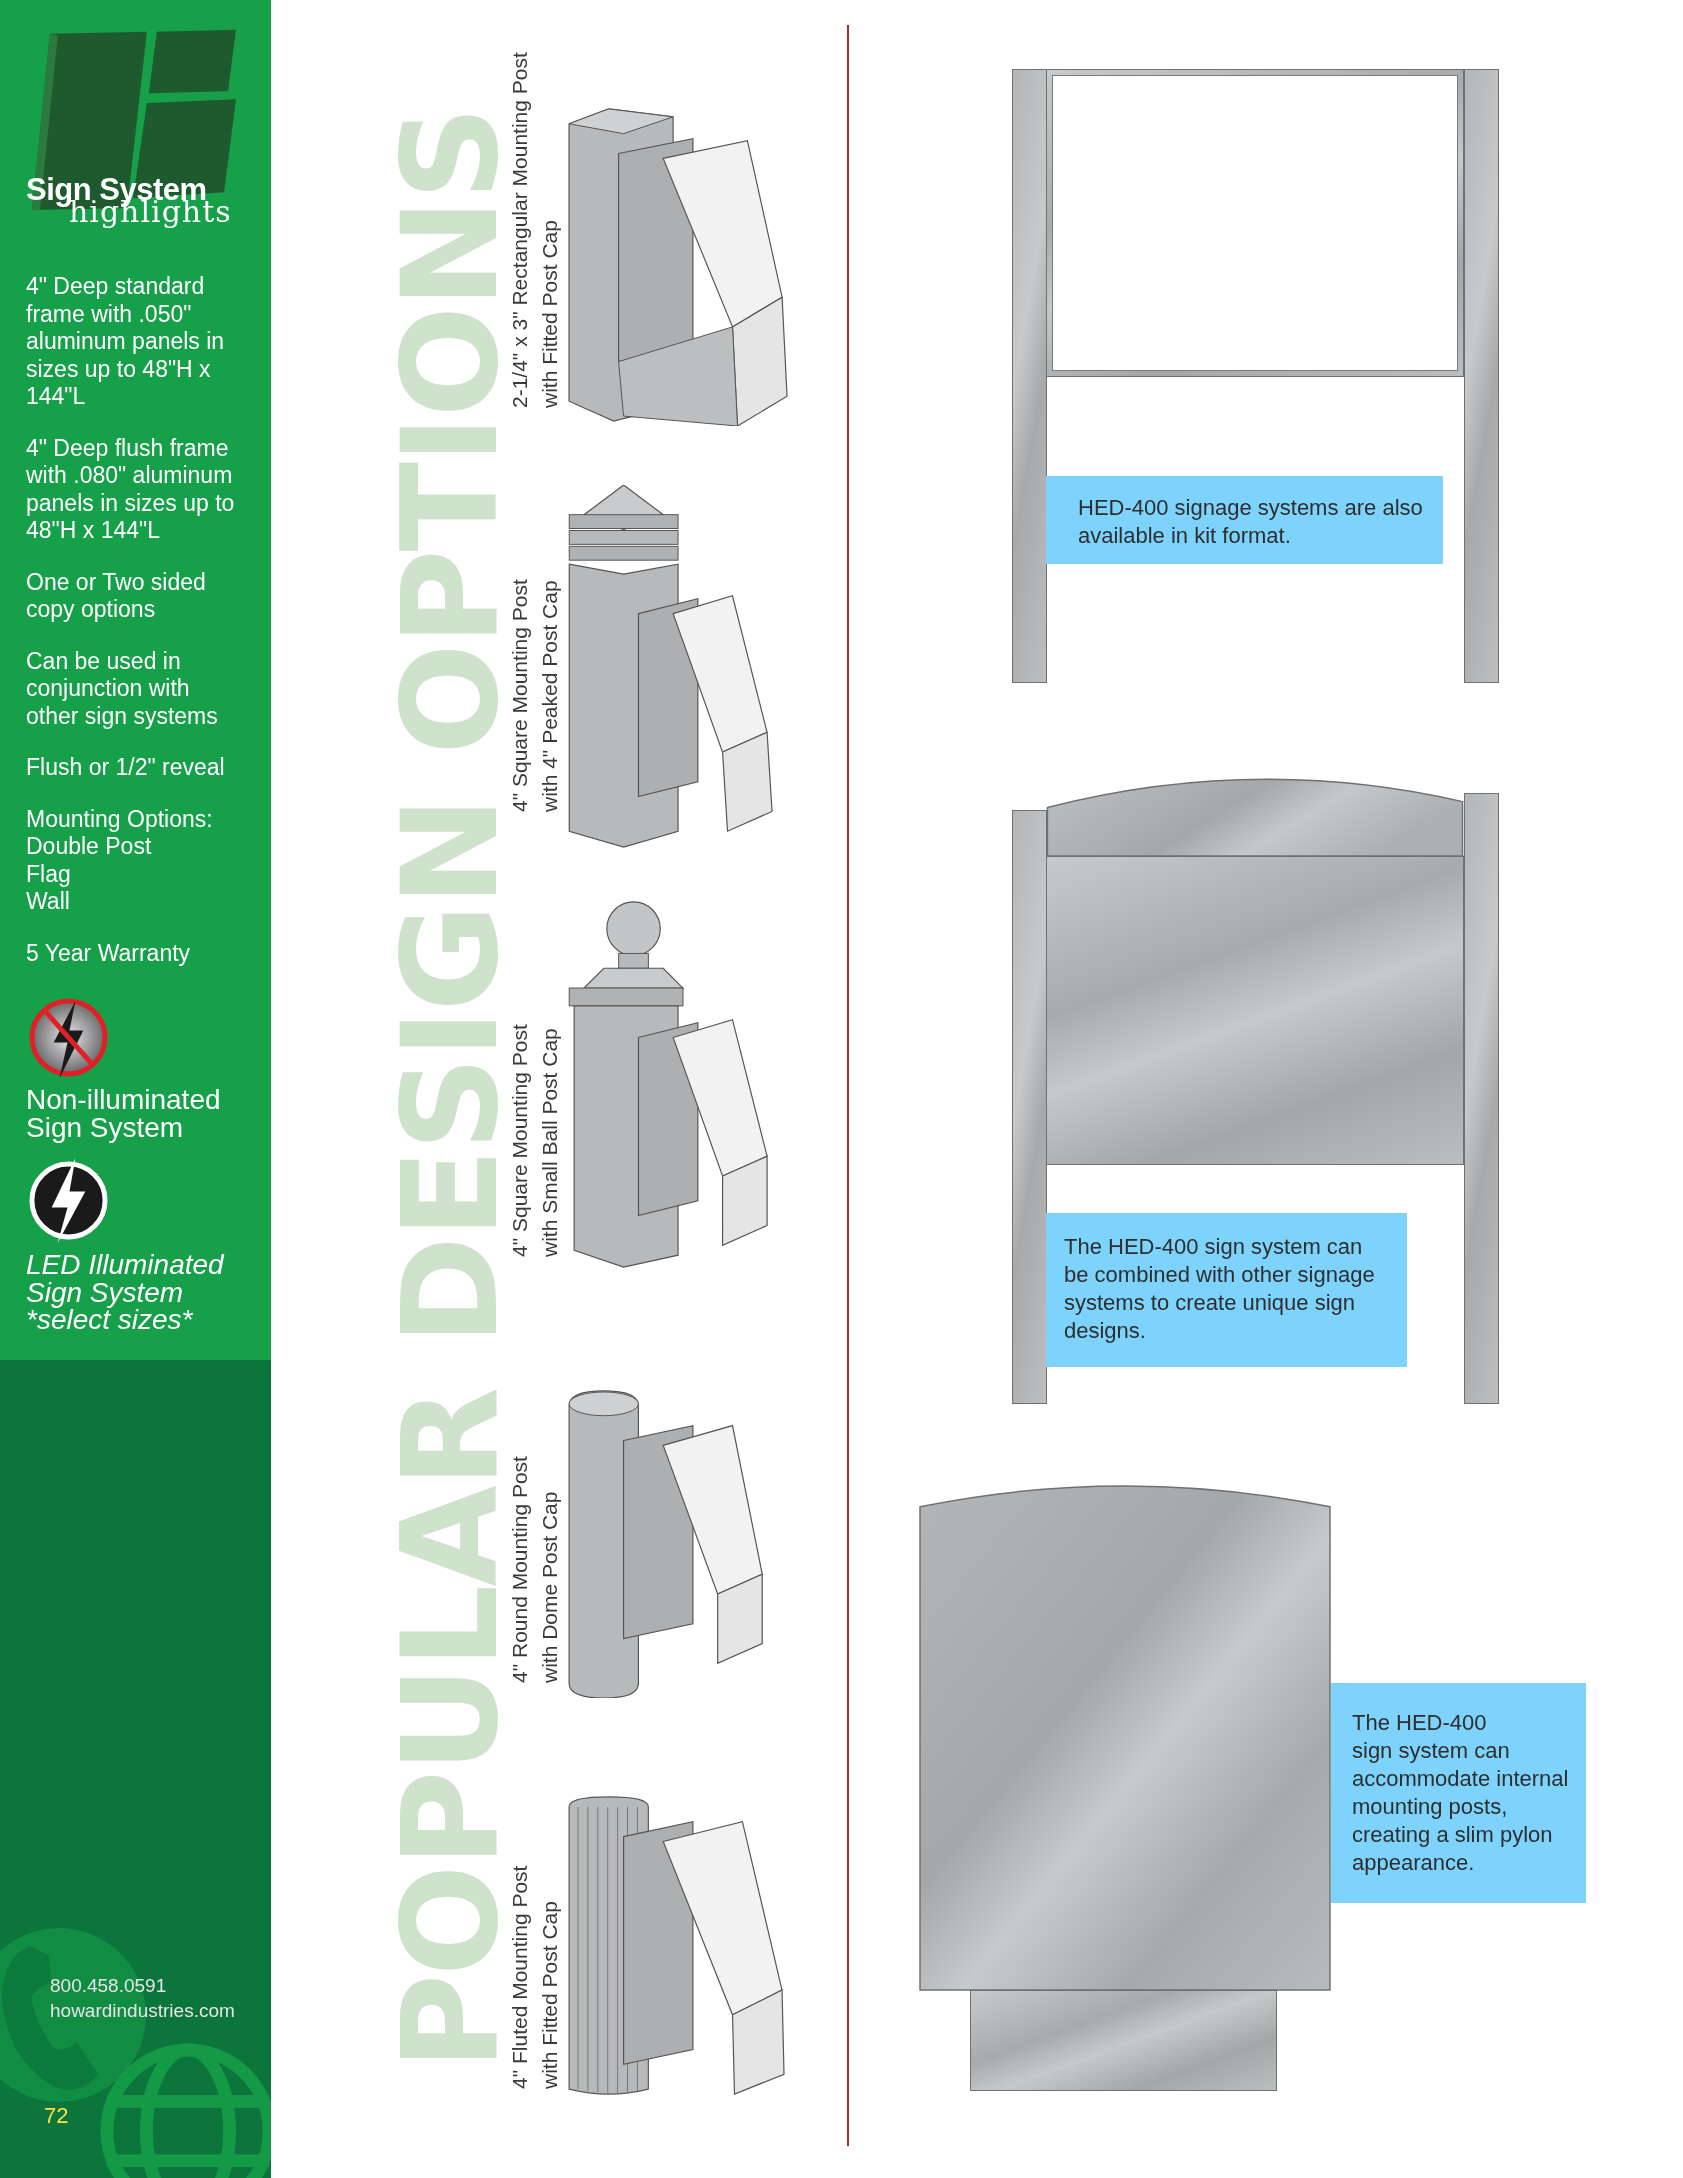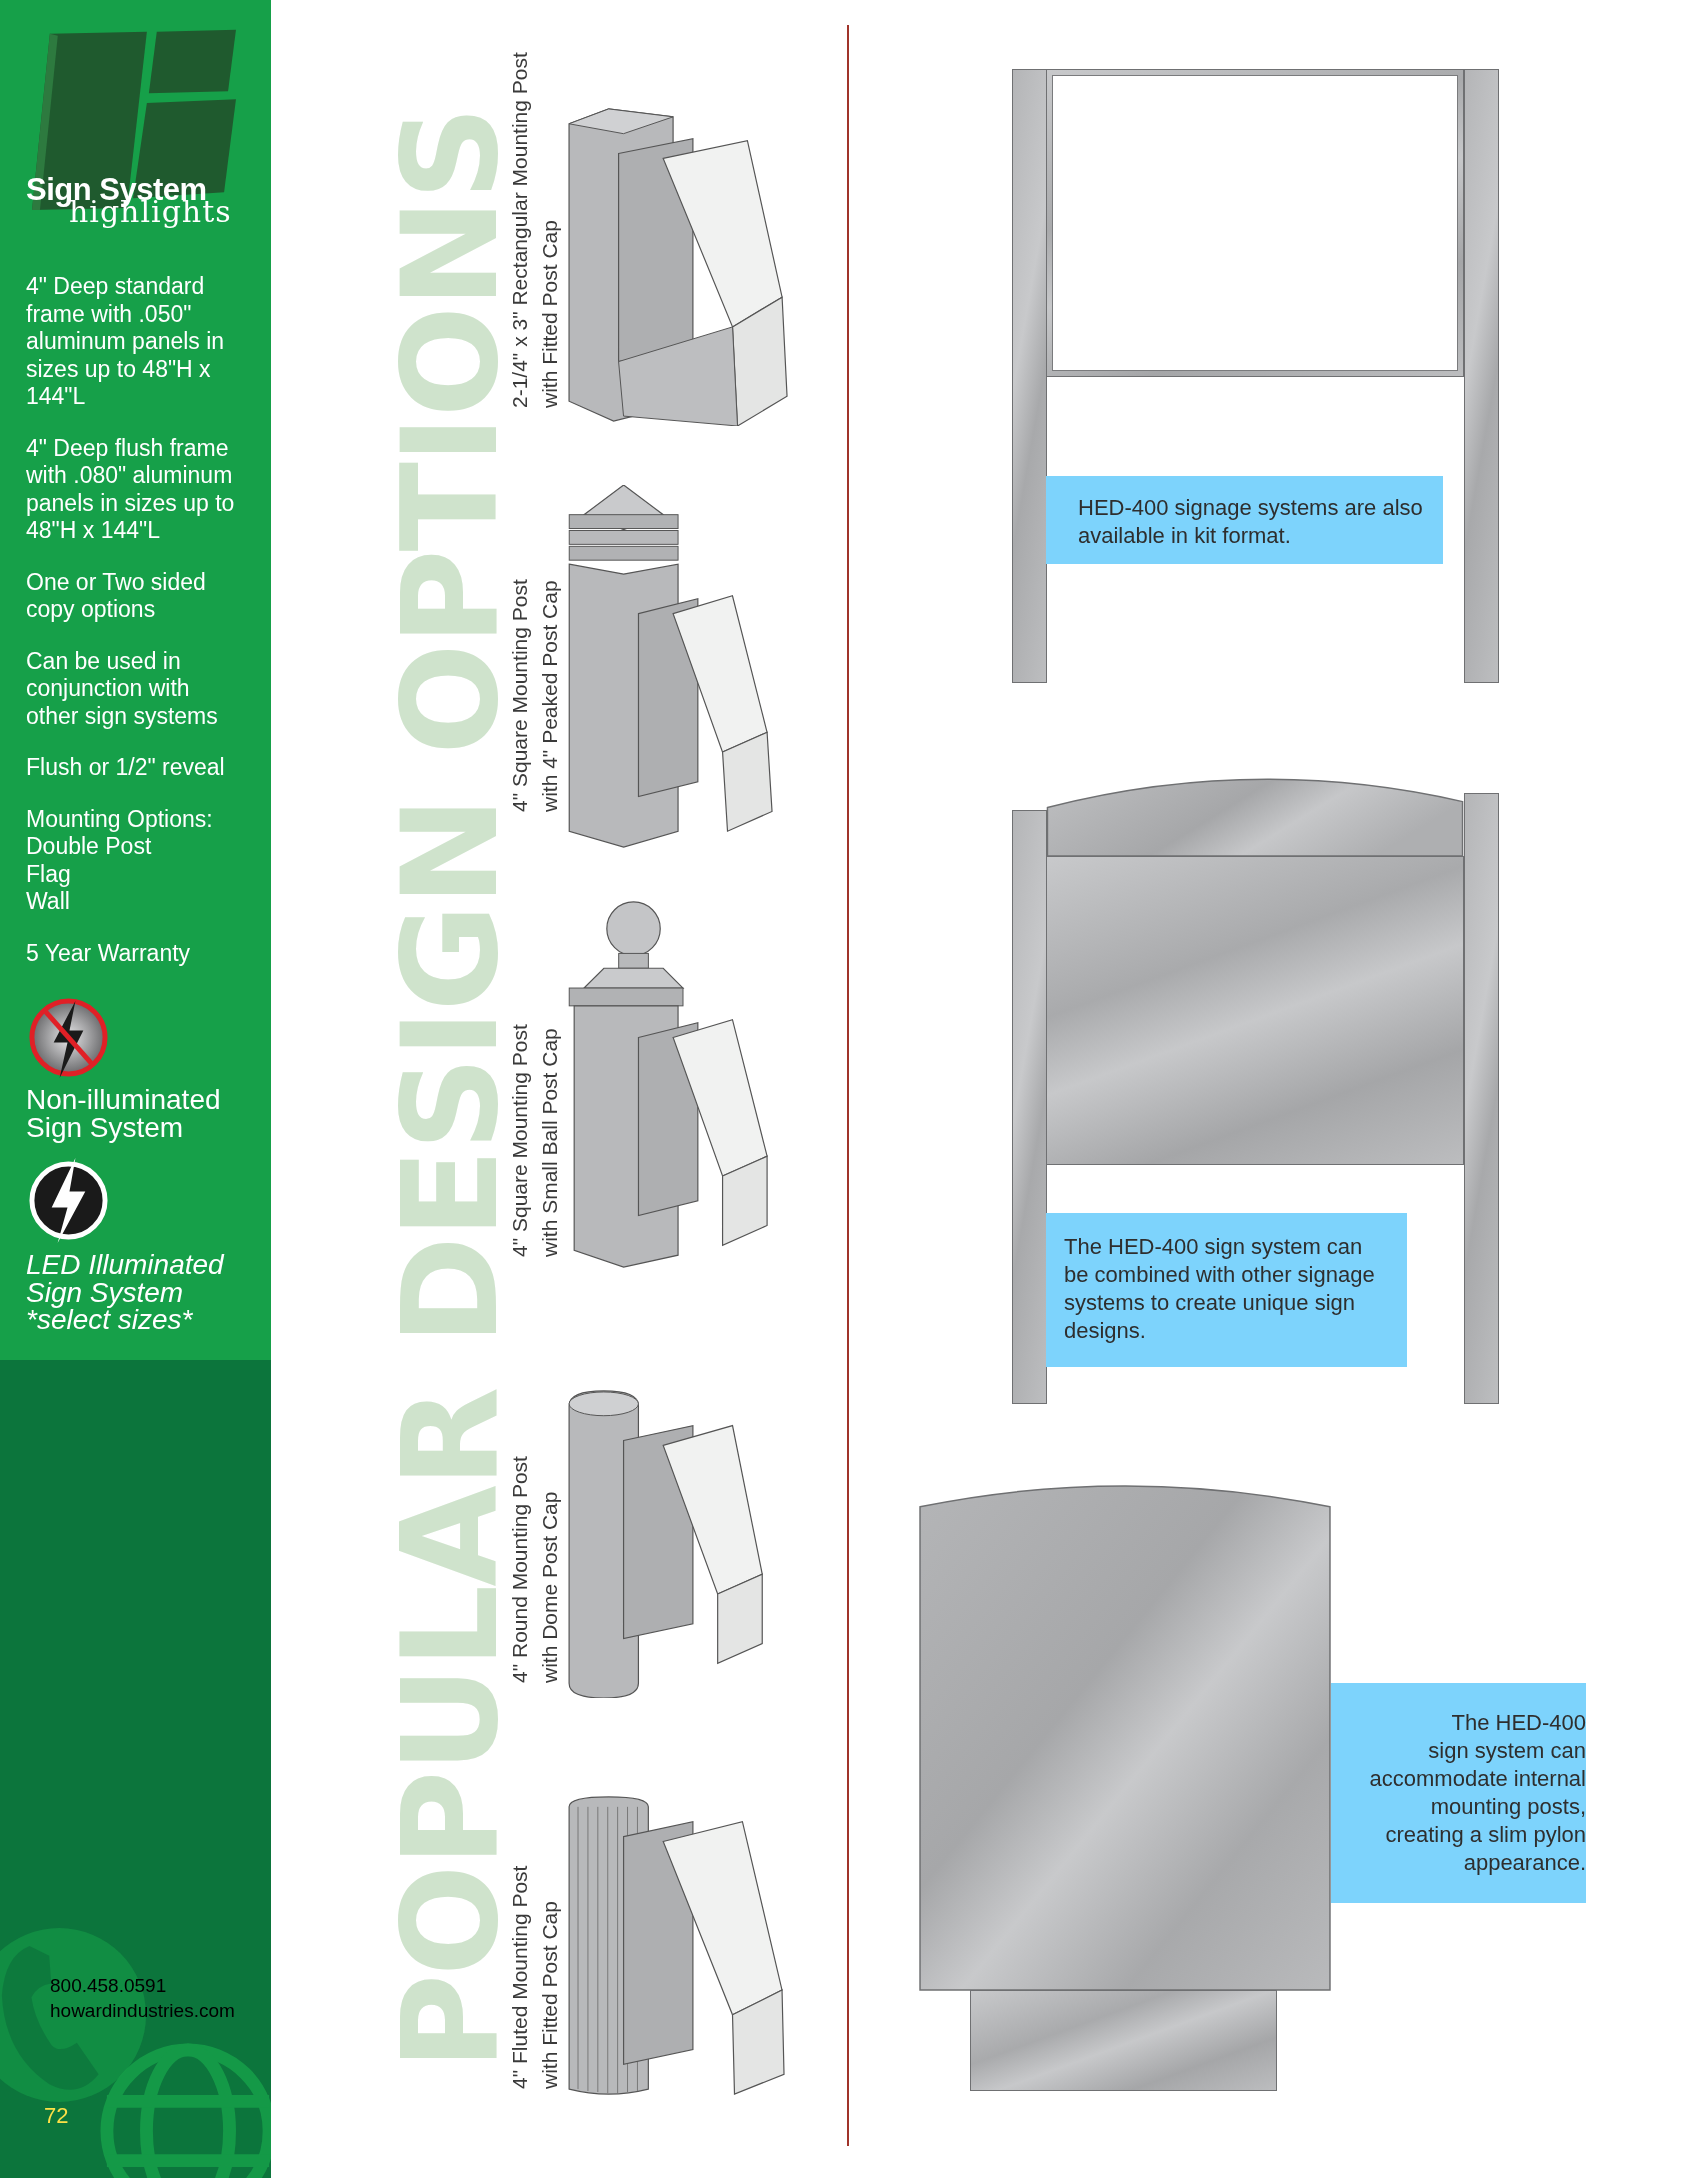--- a/index.html
+++ b/index.html
@@ -8,21 +8,21 @@
 
   .sidebar { position: absolute; left: 0; top: 0; width: 271px; height: 2178px; background: #0c753c; overflow: hidden; }
   .sidebar-top { position: absolute; left: 0; top: 0; width: 271px; height: 1360px; background: #16a049; }
   .logo { position: absolute; left: 20px; top: 14px; width: 230px; height: 198px; }
   .logo-title { position: absolute; left: 26px; top: 172px; color: #fff; font-weight: bold; font-size: 31px; letter-spacing: -0.5px; }
   .logo-script { position: absolute; left: 69px; top: 194px; color: #fff; font-family: "DejaVu Serif", serif; font-size: 30px; letter-spacing: 1px; }
   .features { position: absolute; left: 26px; top: 273px; width: 238px; color: #fff; font-size: 23px; line-height: 27.5px; }
   .feature { margin-bottom: 24px; white-space: pre-line; }
   .icon-block { position: absolute; left: 26px; color: #fff; font-size: 28px; line-height: 27.5px; }
   .icon-block svg { display: block; margin-bottom: 6px; }
-  .contact { position: absolute; left: 50px; top: 1973px; color: #000000; font-size: 19px; line-height: 25px; font-family: "Liberation Sans Narrow", "Liberation Sans", sans-serif; }
+  .contact { position: absolute; left: 50px; top: 1973px; color: #e5e5e5; font-size: 19px; line-height: 25px; font-family: "Liberation Sans Narrow", "Liberation Sans", sans-serif; }
   .page-num { position: absolute; left: 44px; top: 2103px; color: #fde047; font-size: 22px; }
   .bg-icon { position: absolute; }
 
   .big-title { position: absolute; left: 450px; top: 1089px; transform: translate(-50%, -50%) rotate(-90deg); white-space: nowrap;
                font-family: "DejaVu Sans", sans-serif; font-weight: bold; font-size: 131px; color: #cfe3cc; letter-spacing: -2px; }
 
   .caption { position: absolute; white-space: pre-line; color: #3a3a3a; font-size: 21px; line-height: 30px;
              transform-origin: left top; transform: rotate(-90deg); }
 
   .divider { position: absolute; left: 847px; top: 25px; width: 2px; height: 2121px; background: #a0342a; }
@@ -226,19 +226,19 @@
           <stop offset="0.4" stop-color="#a6a7a9"></stop>
           <stop offset="0.55" stop-color="#c8c9cb"></stop>
           <stop offset="0.75" stop-color="#a8a9ab"></stop>
           <stop offset="1" stop-color="#b9babc"></stop>
         </linearGradient>
       </defs>
     <path d="M1 22 Q208 -20 415 22 L415 510 L1 510 Z" fill="url(#pg)" stroke="#6f7072" stroke-width="1.5"></path>
   </svg>
   <div class="metal" style="position:absolute; left:970px; top:1990px; width:307px; height:101px; border:1.5px solid #6f7072;"></div>
 </div>
-<div class="note" style="left:1331px; top:1683px; width:255px; height:220px; padding:26px 0 0 21px;text-align:right;">The HED-400
+<div class="note" style="left:1331px; top:1683px; width:255px; height:220px; padding:26px 0 0 21px;">The HED-400
 sign system can
 accommodate internal
 mounting posts,
 creating a slim pylon
 appearance.</div>
 
 
 </body></html>

